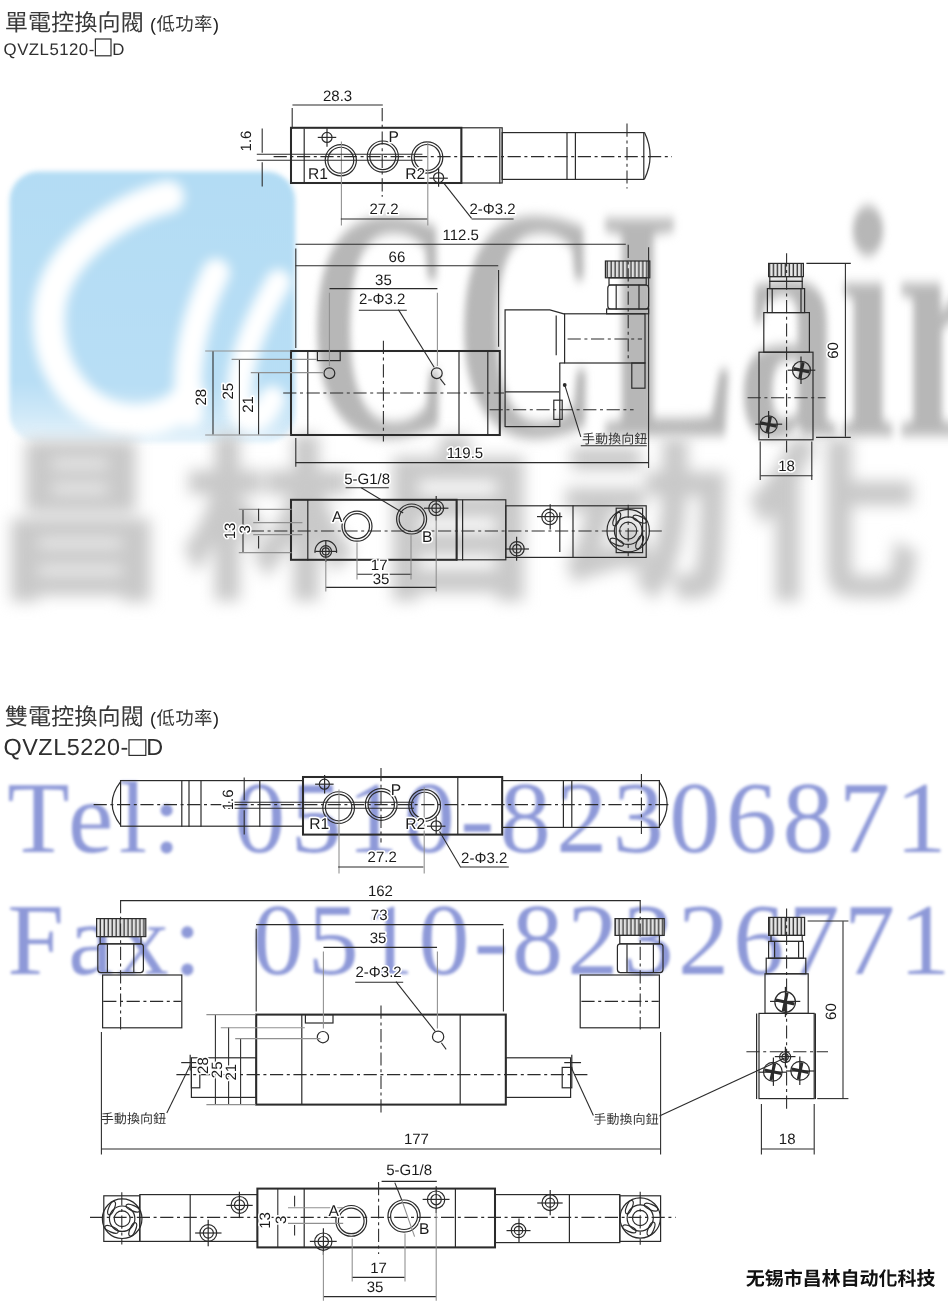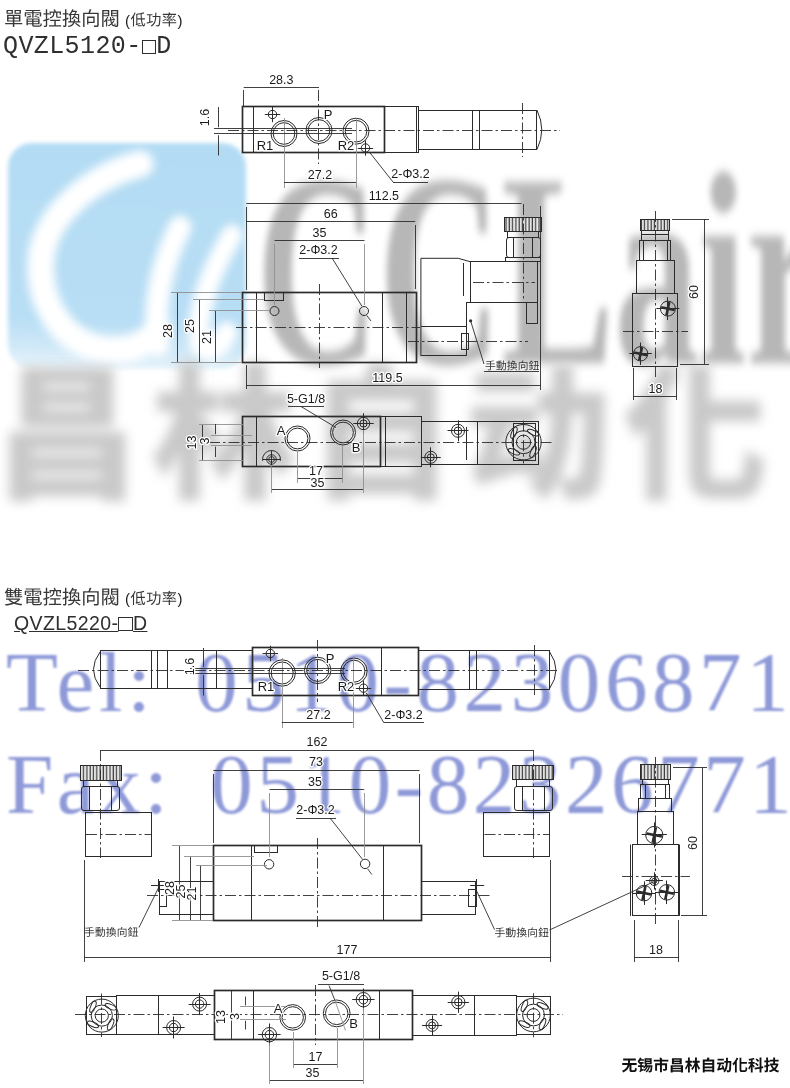--- a/index.html
+++ b/index.html
@@ -7,22 +7,22 @@
 .o{stroke:#2b2b2b;stroke-width:1.7;fill:none;stroke-linejoin:miter;}
 .t{stroke:#2b2b2b;stroke-width:1;fill:none;}
 .d{stroke:#2b2b2b;stroke-width:0.9;fill:none;}
 .c{stroke:#2b2b2b;stroke-width:0.9;fill:none;stroke-dasharray:11 3 2.5 3;}
 .e{stroke:#909090;stroke-width:0.9;fill:none;}
 .dt{fill:#1b1b1b;font-family:"Liberation Sans",sans-serif;paint-order:stroke;stroke:#ffffff;stroke-width:2.6px;stroke-linejoin:round;}
 #cclair{left:256px;top:132px;font-family:"Liberation Serif",serif;font-weight:bold;font-size:276px;color:#b7b7b7;transform:scaleX(0.615);transform-origin:0 0;filter:blur(5px);letter-spacing:0px;line-height:1;white-space:nowrap;}
 #tel{left:6px;top:640px;font-family:"Liberation Serif",serif;font-size:85px;color:rgba(110,124,205,0.78);letter-spacing:4.6px;word-spacing:14px;line-height:1;white-space:nowrap;filter:blur(1.3px);}
 #fax{left:6px;top:742px;font-family:"Liberation Serif",serif;font-size:85px;color:rgba(110,124,205,0.78);letter-spacing:3.6px;word-spacing:14px;line-height:1;white-space:nowrap;filter:blur(1.3px);}
 #logo{left:8px;top:143px;width:238px;height:226px;border-radius:24px;background:linear-gradient(182deg,#b3dcf4 0%,#b8def5 78%,#d0e9f8 90%,#ecf6fc 100%);filter:blur(2px);}
-#modelno1{left:3px;top:32px;font-size:25px;color:#2f2f2f;letter-spacing:0.4px;font-family:Liberation Mono, monospace;}
-#modelno2{left:14px;top:612px;font-size:19.5px;color:#2f2f2f;letter-spacing:0.4px;text-decoration:underline;}
+#modelno1{left:3px;top:32px;font-size:14px;color:#2f2f2f;letter-spacing:0.4px;}
+#modelno2{left:3px;top:612px;font-size:19.5px;color:#2f2f2f;letter-spacing:0.4px;}
 .sqbox{display:inline-block;width:12.5px;height:12.5px;border:1.6px solid #2f2f2f;vertical-align:-1px;}
 </style></head><body>
 
 <div class="abs" id="logo"></div>
 
 <svg class="abs" style="left:8px;top:143px;filter:blur(5px);" width="238" height="226" viewBox="0 0 238 226">
 <g stroke="#ffffff" fill="none" stroke-linecap="round">
 <path d="M132 21 C 88 32 36 70 33 117 C 30 166 60 203 98 207 C 122 209 141 201 150 186" stroke-width="27"></path>
 <path d="M172 84 C 155 119 145 160 150 202" stroke-width="23"></path>
 <path d="M224 92 C 202 130 188 166 192 199 C 194 213 211 209 219 189" stroke-width="21"></path>

